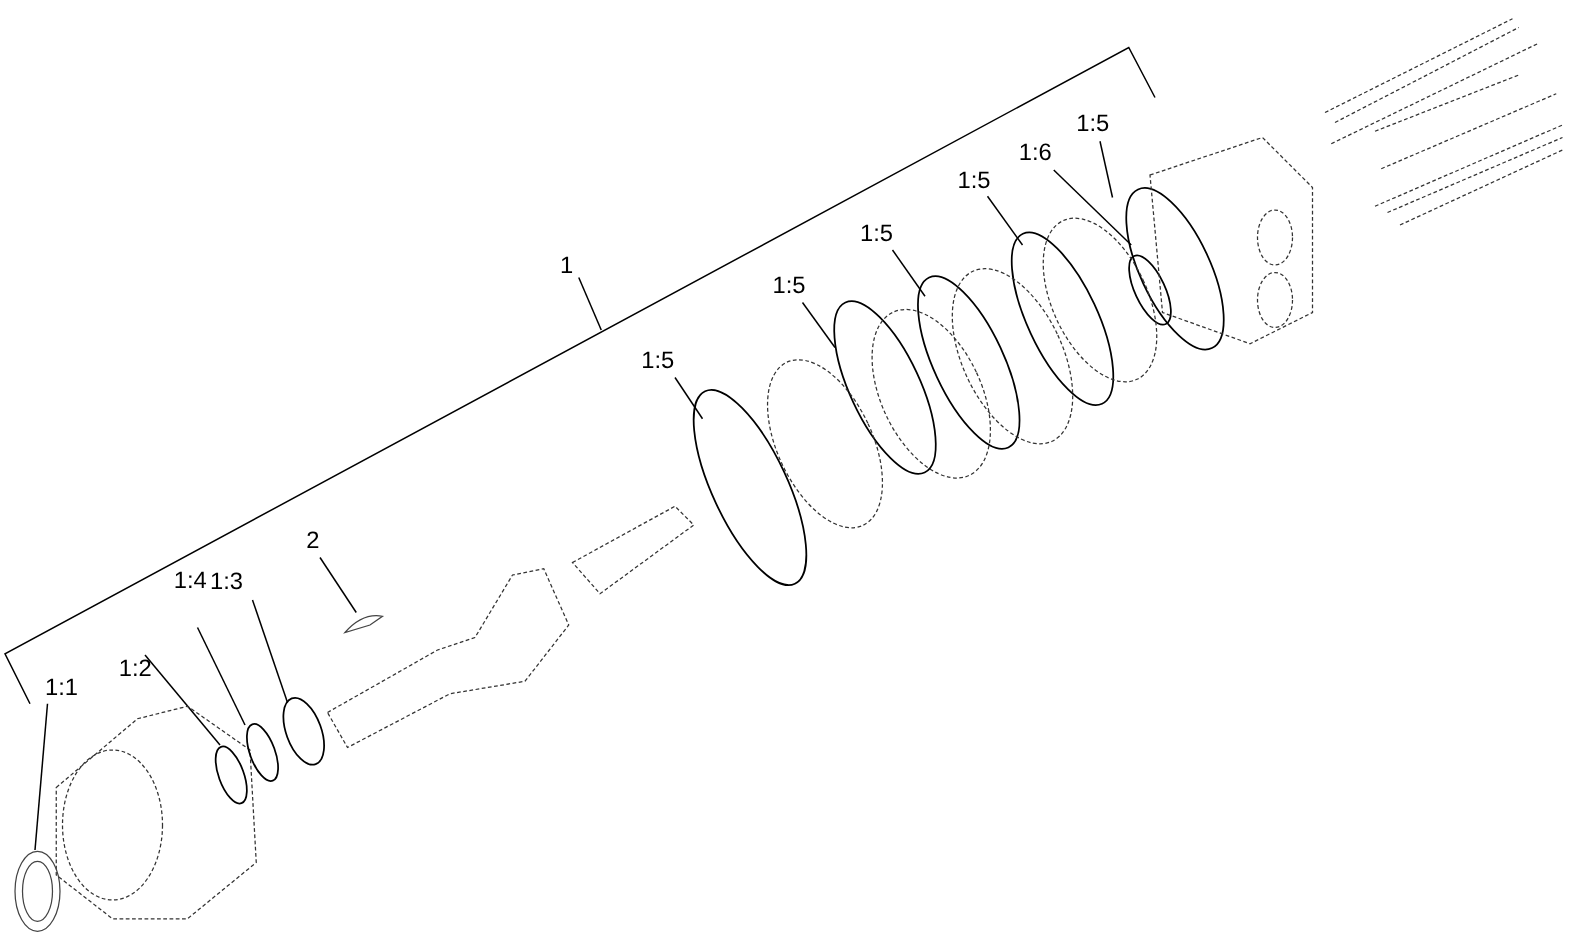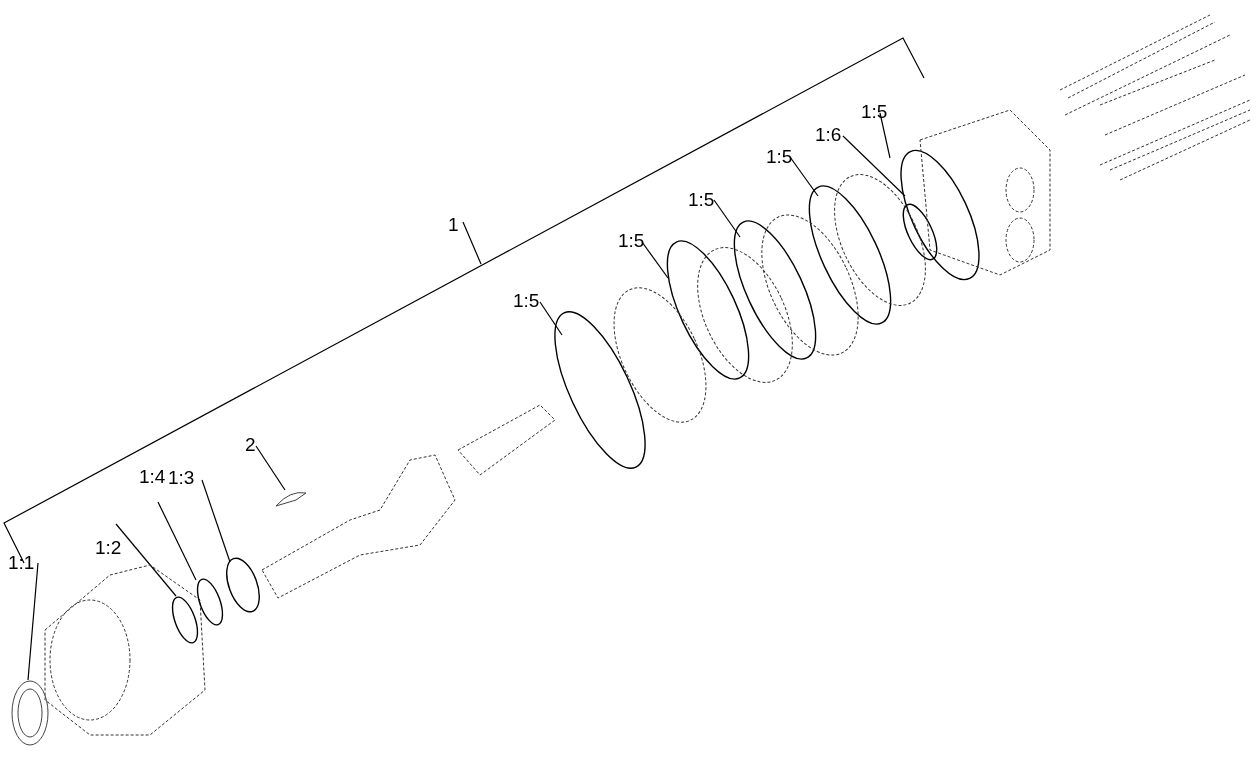--- a/index.html
+++ b/index.html
@@ -1,18 +1,18 @@
 <!DOCTYPE html>
 <html><head>
 <meta charset="utf-8">
 <style>
   html,body{margin:0;padding:0;background:#ffffff;}
   #canvas{position:relative;width:1258px;height:757px;overflow:hidden;background:#fff;}
   svg{position:absolute;left:0;top:0;}
-  .lbl{position:absolute;font-family:"Liberation Sans",sans-serif;font-size:19px;color:#000;white-space:nowrap;line-height:1;margin-top:12px;}
+  .lbl{position:absolute;font-family:"Liberation Sans",sans-serif;font-size:19px;color:#000;white-space:nowrap;line-height:1;}
   .ln{stroke:#000;stroke-width:1.2;fill:none;}
   .part{stroke:#333;stroke-width:1;fill:none;stroke-dasharray:3 2;}
   .ring{stroke:#000;stroke-width:1.4;fill:none;}
   .solid{stroke:#444;stroke-width:1;fill:none;}
 </style>
 </head>
 <body>
 
 <div id="canvas">
   <svg width="1258" height="757" viewBox="0 0 1258 757">
@@ -73,21 +73,21 @@
         <path d="M1100,105 L1215,60"></path>
       <path d="M1105,135 L1245,75"></path>
         <path d="M1100,165 L1250,100"></path>
       <path d="M1110,170 L1250,110"></path>
         <path d="M1120,180 L1250,120"></path>
     </g>
   </svg>
 
   <span class="lbl" style="left:448px;top:203px">1</span>
   <span class="lbl" style="left:245px;top:423px">2</span>
-  <span class="lbl" style="left:8px;top:541px">1:1</span>
+  <span class="lbl" style="left:36px;top:541px">1:1</span>
   <span class="lbl" style="left:95px;top:526px">1:2</span>
   <span class="lbl" style="left:139px;top:455px">1:4</span>
   <span class="lbl" style="left:168px;top:456px">1:3</span>
   <span class="lbl" style="left:513px;top:279px">1:5</span>
   <span class="lbl" style="left:618px;top:219px">1:5</span>
   <span class="lbl" style="left:688px;top:178px">1:5</span>
   <span class="lbl" style="left:766px;top:135px">1:5</span>
   <span class="lbl" style="left:815px;top:113px">1:6</span>
   <span class="lbl" style="left:861px;top:90px">1:5</span>
 </div>

